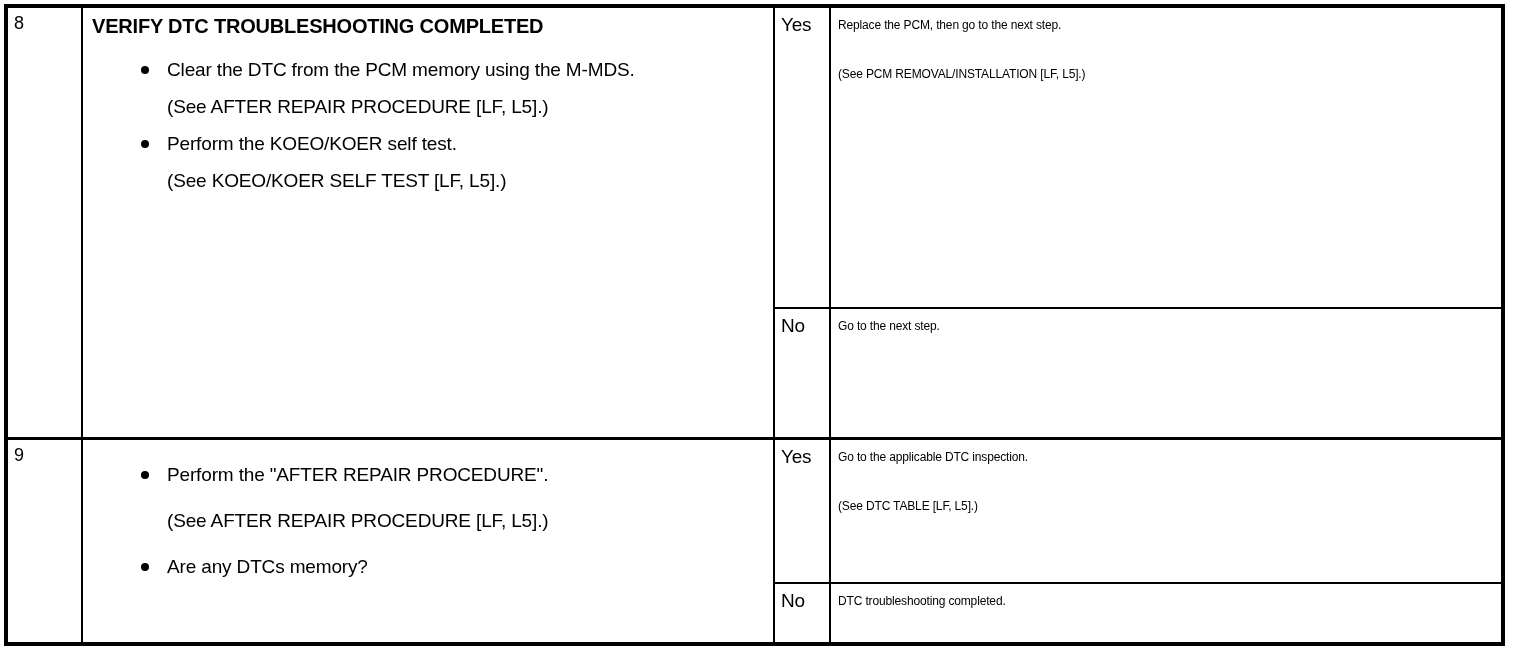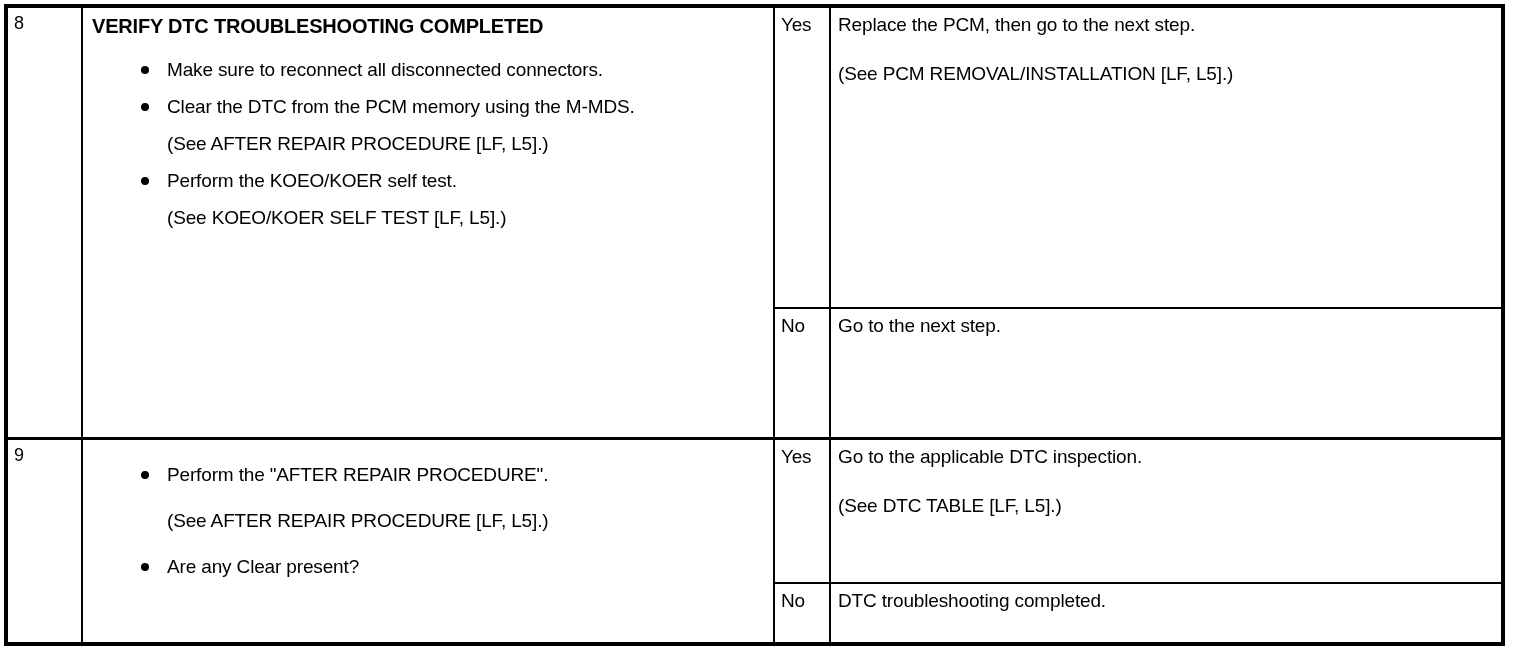--- a/index.html
+++ b/index.html
@@ -119,21 +119,21 @@
   .yesno {
     left: 765px; width: 56px;
     padding: 5px 0 16px 8px;
     font-size: 19px;
     line-height: 24px;
     letter-spacing: -0.2px;
   }
   .result {
     left: 821px; right: 0;
     padding: 5px 0 0 9px;
-    font-size: 19px;
+    font-size: 12px;
     line-height: 24px;
     letter-spacing: -0.15px;
   }
   .result .line2 { margin-top: 25px; }
 
   
   .row8 { top: 0;   height: 429px; }
   .row9 { top: 432px; height: 206px; }
 
   .sub8yes { top: 0;   height: 299px; }
@@ -154,21 +154,20 @@
 
     <div class="hrule step-split"></div>
     <div class="hrule yesno-split-8"></div>
     <div class="hrule yesno-split-9"></div>
 
     <div class="cell step-no row8">8</div>
 
     <div class="cell instr row8">
       <div class="instr-title">VERIFY DTC TROUBLESHOOTING COMPLETED</div>
       <ul class="bullet-list b8">
-        <li class="bulleted">Make sure to reconnect all disconnected connectors.</li>
         <li class="bulleted">Clear the DTC from the PCM memory using the M-MDS.</li>
         <li class="note">(See AFTER REPAIR PROCEDURE [LF, L5].)</li>
         <li class="bulleted">Perform the KOEO/KOER self test.</li>
         <li class="note">(See KOEO/KOER SELF TEST [LF, L5].)</li>
       </ul>
     </div>
 
     <div class="cell yesno sub8yes">Yes</div>
     <div class="cell result sub8yes">
       <div>Replace the PCM, then go to the next step.</div>
@@ -179,21 +178,21 @@
     <div class="cell result sub8no">
       <div>Go to the next step.</div>
     </div>
 
     <div class="cell step-no row9">9</div>
 
     <div class="cell instr row9">
       <ul class="bullet-list b9">
         <li class="bulleted">Perform the "AFTER REPAIR PROCEDURE".</li>
         <li class="note">(See AFTER REPAIR PROCEDURE [LF, L5].)</li>
-        <li class="bulleted">Are any Clear present?</li>
+        <li class="bulleted">Are any DTCs memory?</li>
       </ul>
     </div>
 
     <div class="cell yesno sub9yes">Yes</div>
     <div class="cell result sub9yes">
       <div>Go to the applicable DTC inspection.</div>
       <div class="line2">(See DTC TABLE [LF, L5].)</div>
     </div>
 
     <div class="cell yesno sub9no">No</div>

